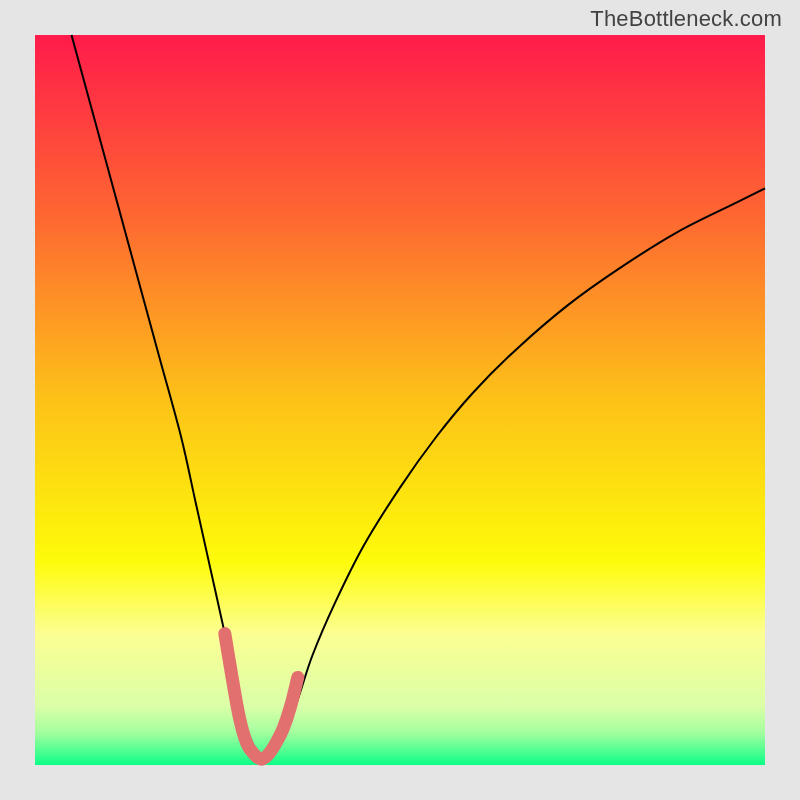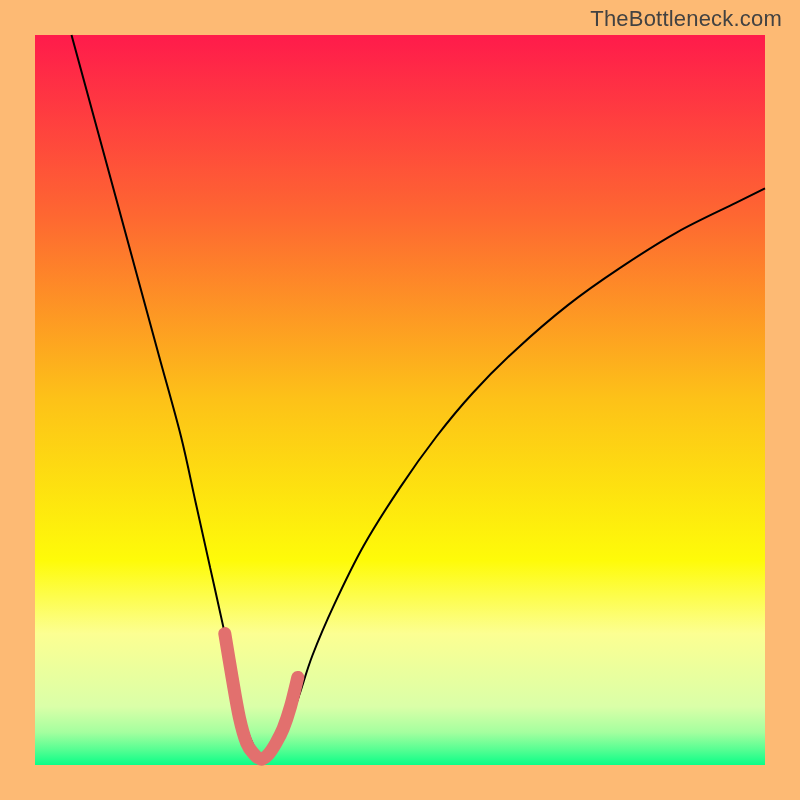--- a/index.html
+++ b/index.html
@@ -8,21 +8,21 @@
     width: 800px;
     height: 800px;
     overflow: hidden;
     background: #000;
     font-family: Arial, sans-serif;
   }
   .container {
     position: relative;
     width: 800px;
     height: 800px;
-    background: #fdba74;
+    background: #e5e5e5;
   }
   .watermark {
     position: absolute;
     top: 6px;
     right: 18px;
     color: #424242;
     font-size: 22px;
     font-weight: 500;
     z-index: 10;
     letter-spacing: 0.2px;

